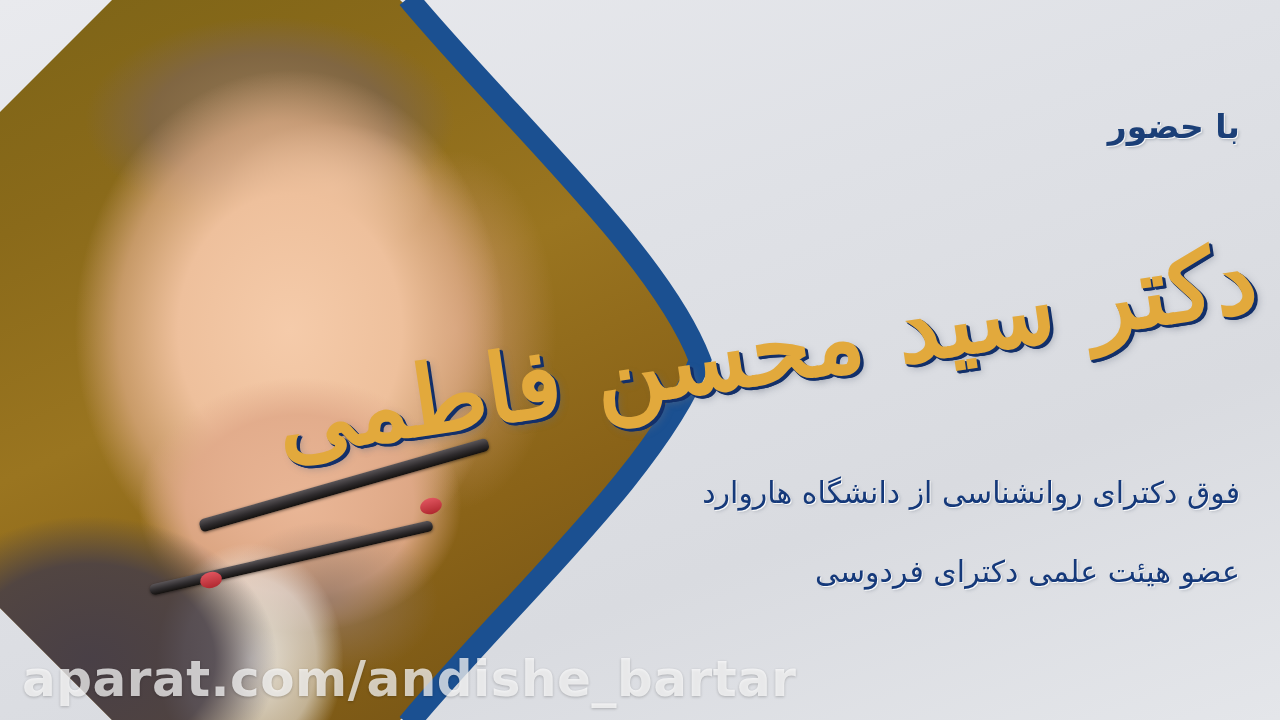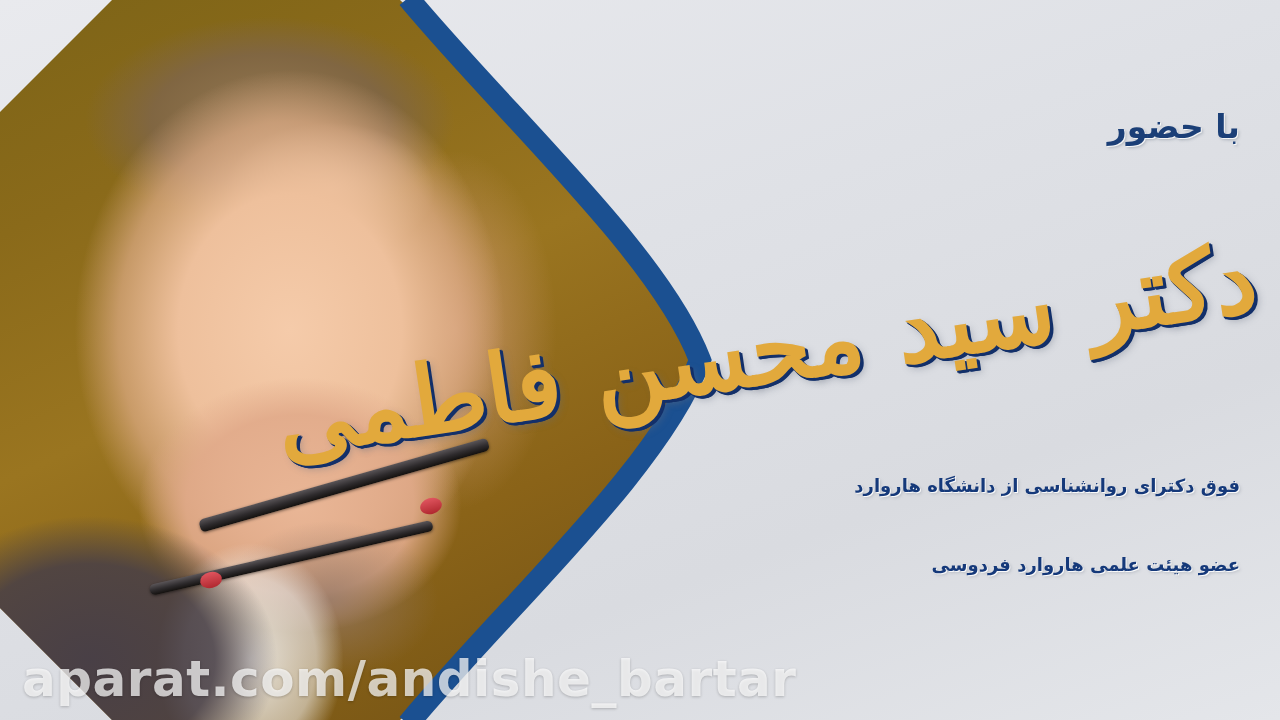--- a/index.html
+++ b/index.html
@@ -118,22 +118,22 @@
     text-shadow:
        2px 2px 0 #13306a,
        2px 3px 0 #13306a,
        3px 3px 0 #13306a,
        1px 2px 0 #13306a,
        4px 5px 7px rgba(100,110,125,.35);
   }
   .subtitle {
     position: absolute;
     right: 40px;
-    font-size: 18px;
-    font-weight: 700;
+    font-size: 30px;
+    font-weight: 400;
     color: #15397a;
     white-space: nowrap;
     text-shadow: 1px 1px 0 rgba(255,255,255,.9), 2px 2px 3px rgba(125,135,150,.35);
   }
   .sub-1 { top: 464px; }
   .sub-2 { top: 543px; }
 
   
   .watermark {
     position: absolute;
@@ -169,18 +169,18 @@
   <div class="content">
 
     <div class="kicker">با حضور</div>
 
     <div class="name-wrap">
       <div class="name">دکتر سید محسن فاطمی</div>
     </div>
 
     <div class="subtitle sub-1">فوق دکترای روانشناسی از دانشگاه هاروارد</div>
 
-    <div class="subtitle sub-2">عضو هیئت علمی هاروارد فردوسی</div>
+    <div class="subtitle sub-2">عضو هیئت علمی دکترای فردوسی</div>
   </div>
 
   <div class="watermark">aparat.com/andishe_bartar</div>
 
 </div>
 
 </body></html>

